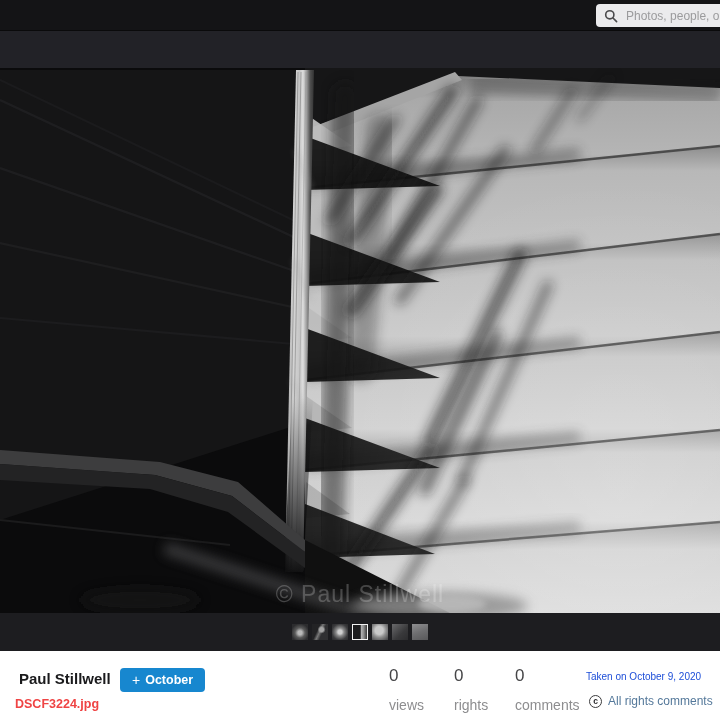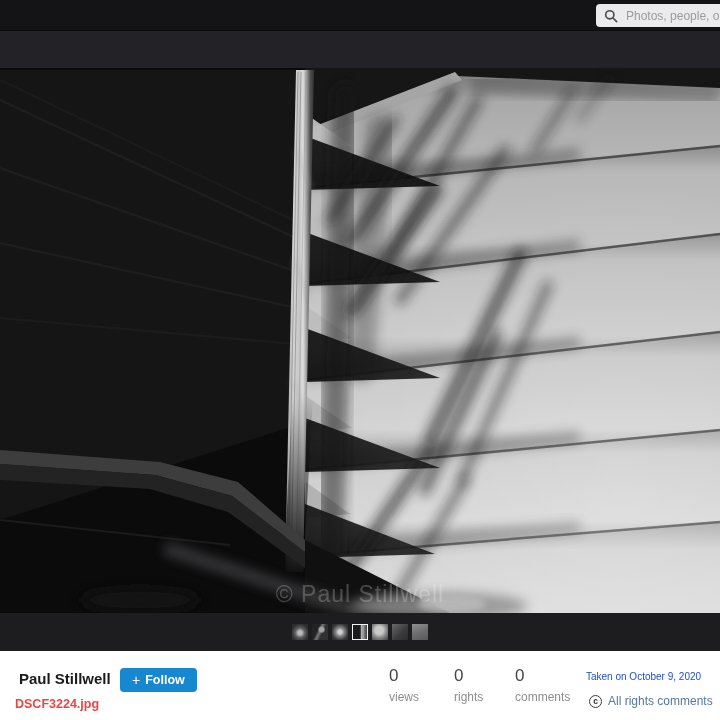--- a/index.html
+++ b/index.html
@@ -66,21 +66,21 @@
     display:flex;align-items:center;gap:5px;
     font-family:"Liberation Sans","DejaVu Sans",sans-serif;
   }
   .follow-plus{font-size:14px;font-weight:400;line-height:1;}
   .filename{
     position:absolute;left:3px;top:46px;font-size:12.5px;font-weight:700;color:#ef4444;
   }
   .stat{position:absolute;top:15px;}
   .stat-views{left:377px;} .stat-faves{left:442px;} .stat-comments{left:503px;}
   .stat-value{font-size:17px;color:#454547;line-height:1.2;}
-  .stat-label{font-size:12px;color:#8d8d8f;margin-top:4px;}
+  .stat-label{font-size:14px;color:#8d8d8f;margin-top:11px;}
   .taken-date{
     position:absolute;left:574px;top:20px;font-size:10px;color:#1d4ed8;white-space:nowrap;
   }
   .license{
     position:absolute;left:577px;top:43px;display:flex;align-items:center;gap:6px;cursor:pointer;
   }
   .license-icon{
     width:13px;height:13px;border:1.4px solid #3c3c3e;border-radius:50%;
     display:flex;align-items:center;justify-content:center;
     font-size:8.5px;color:#2e2e30;line-height:1;box-sizing:border-box;font-weight:600;
@@ -269,21 +269,21 @@
   <div class="thumb t4"></div>
   <div class="thumb t5"></div>
   <div class="thumb t6"></div>
   <div class="thumb t7"></div>
 </div>
 
 <div class="footer">
   <span class="owner-name">Paul Stillwell</span>
   <button class="follow-btn">
     <span class="follow-plus">+</span>
-    <span>Follow</span>
+    <span>October</span>
   </button>
   <div class="filename">DSCF3224.jpg</div>
 
   <div class="stat stat-views">
     <div class="stat-value">0</div>
     <div class="stat-label">views</div>
   </div>
   <div class="stat stat-faves">
     <div class="stat-value">0</div>
     <div class="stat-label">rights</div>

